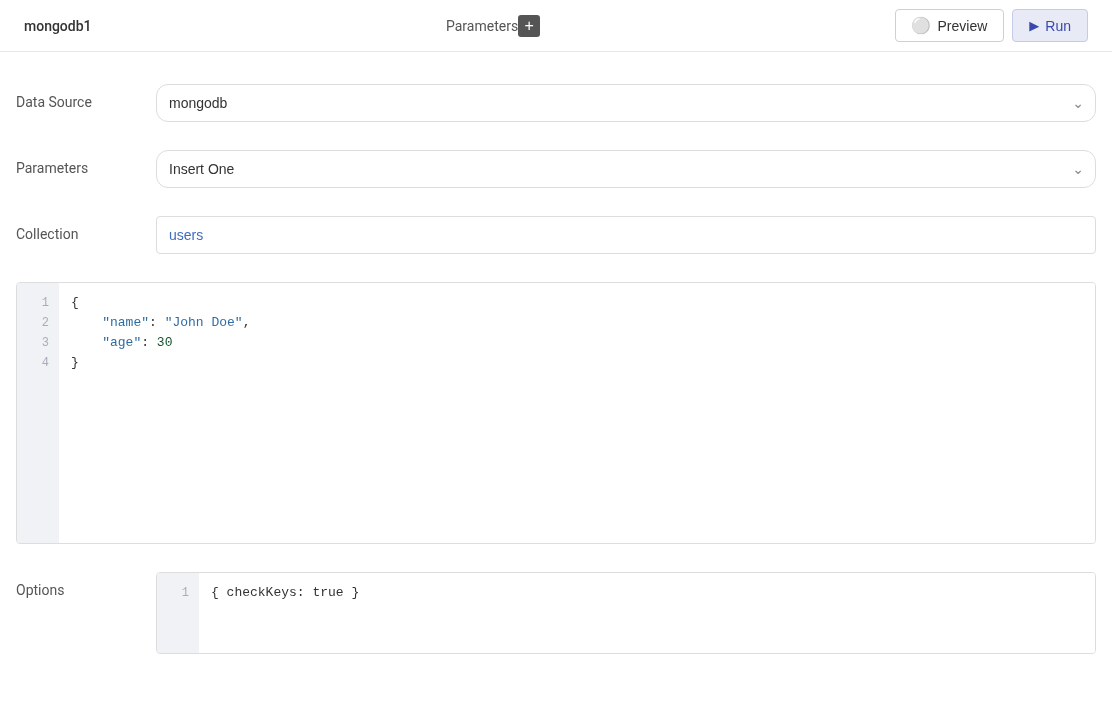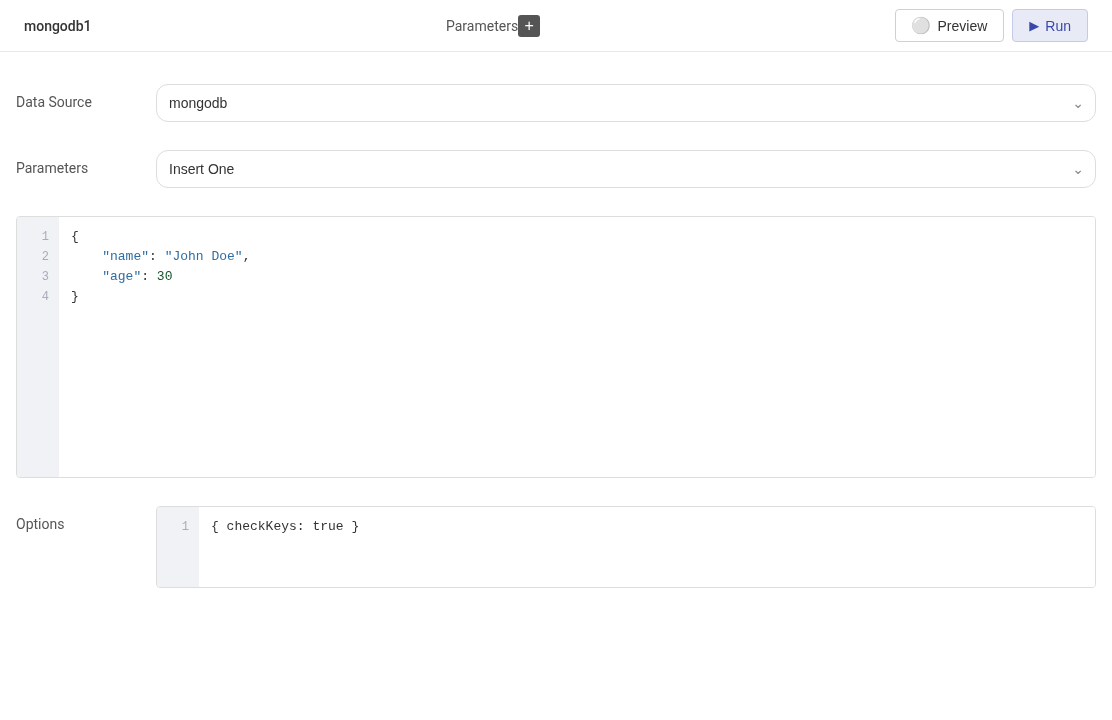--- a/index.html
+++ b/index.html
@@ -221,20 +221,26 @@
     <div class="form-control">
       <div class="select-wrapper">
         <select class="select-box">
           <option>Insert One</option>
         </select>
         <span class="select-arrow">⌄</span>
       </div>
     </div>
   </div>
 
+  <div class="form-row">
+    <div class="form-label">Collection</div>
+    <div class="form-control">
+      <input type="text" class="text-input" value="users" style="">
+    </div>
+  </div>
 
   <div class="form-row">
     <div class="form-control">
       <div class="code-editor">
         <div class="code-editor-inner">
           <div class="line-numbers">
             <span class="line-number">1</span>
             <span class="line-number">2</span>
             <span class="line-number">3</span>
             <span class="line-number">4</span>

